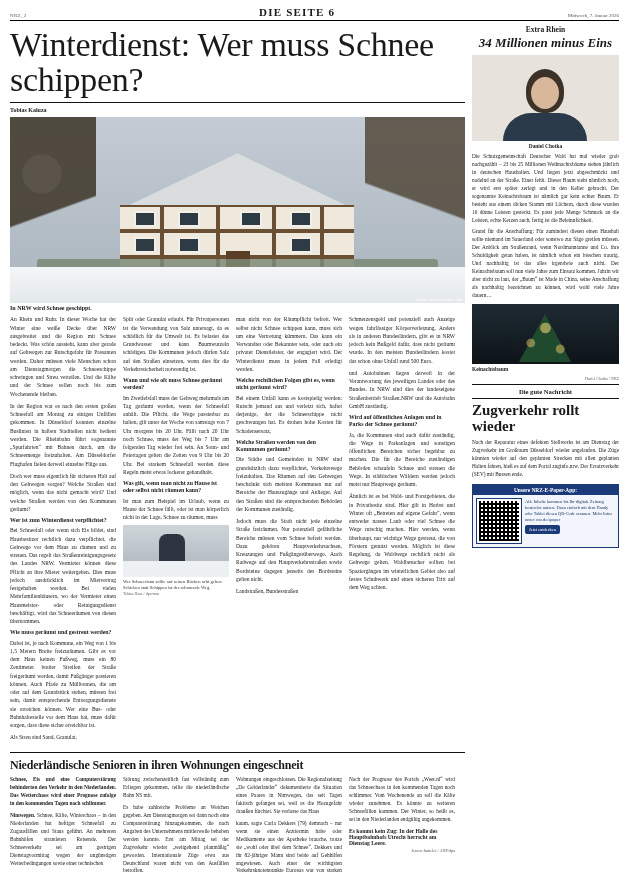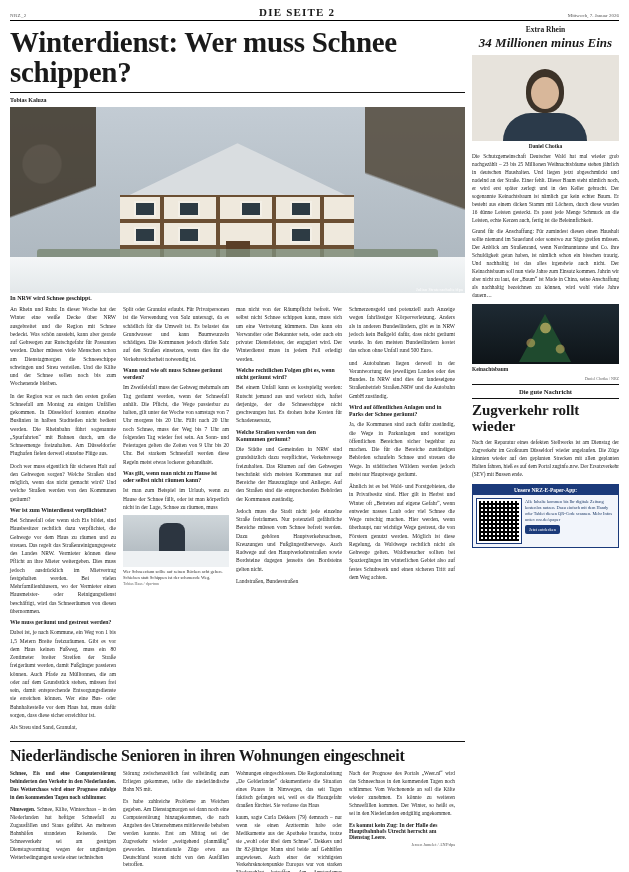--- a/index.html
+++ b/index.html
@@ -35,23 +35,23 @@
     letter-spacing: 1.2px;
   }
   .masthead .right { font-size: 5px; color:#555; }
 
   .body-cols { display: flex; gap: 7px; }
   .main-area { width: 458px; }
   .rail { width: 148px; }
 
   
   h1.headline {
-    font-size: 29px;
+    font-size: 34px;
     line-height: 1.02;
-    font-weight: bold;
+    font-weight: normal;
     margin: 3px 0 5px 0;
     letter-spacing: -0.3px;
   }
   .subhead {
     font-size: 7.4px;
     font-weight: bold;
     margin: 0 0 6px 0;
     line-height: 1.25;
   }
   .rule-thin { border:0; border-top:1px solid #111; margin: 3px 0 4px 0; }
@@ -142,21 +142,21 @@
   }
   .inner-photo .ip-ground {
     position:absolute; left:0; right:0; bottom:0; height:16px; background:#eef1f3;
   }
   .inner-cap { font-size:4.6px; color:#333; line-height:1.3; }
   .mini-credit { font-size:4px; color:#666; }
 
   
   .story2 { margin-top: 6px; border-top:1px solid #111; padding-top:4px; }
   h2.headline2 {
-    font-size:16px; font-weight:bold; line-height:1.05; margin:2px 0 5px 0;
+    font-size:12px; font-weight:bold; line-height:1.05; margin:2px 0 5px 0;
     letter-spacing:-0.2px;
   }
   .cols4b { display:flex; gap:7px; }
   .colb { width:106px; }
   .colb p { margin:0 0 4px 0; font-size:5.3px; line-height:1.5; text-align:justify; }
   .colb h3 { font-size:5.6px; font-weight:bold; margin:0 0 2px 0; }
   .lead { font-size:6.4px; font-weight:bold; line-height:1.35; }
   .dateline { font-weight:bold; }
 
   
@@ -233,21 +233,21 @@
   }
   .photo-attrib { font-size:4.2px; color:#555; text-align:right; margin-top:1px; }
 </style>
 </head>
 <body>
 
 <div class="page">
 
   <div class="masthead">
     <div class="left">NRZ_2</div>
-    <div class="center">DIE SEITE 2</div>
+    <div class="center">DIE SEITE 6</div>
     <div class="right">Mittwoch, 7. Januar 2026</div>
   </div>
 
   <div class="body-cols">
 
     <div class="main-area">
 
       <h1 class="headline">Winterdienst: Wer muss Schnee schippen?</h1>
       <hr class="rule-thin">
       <div class="byline">Tobias Kaluza</div>

